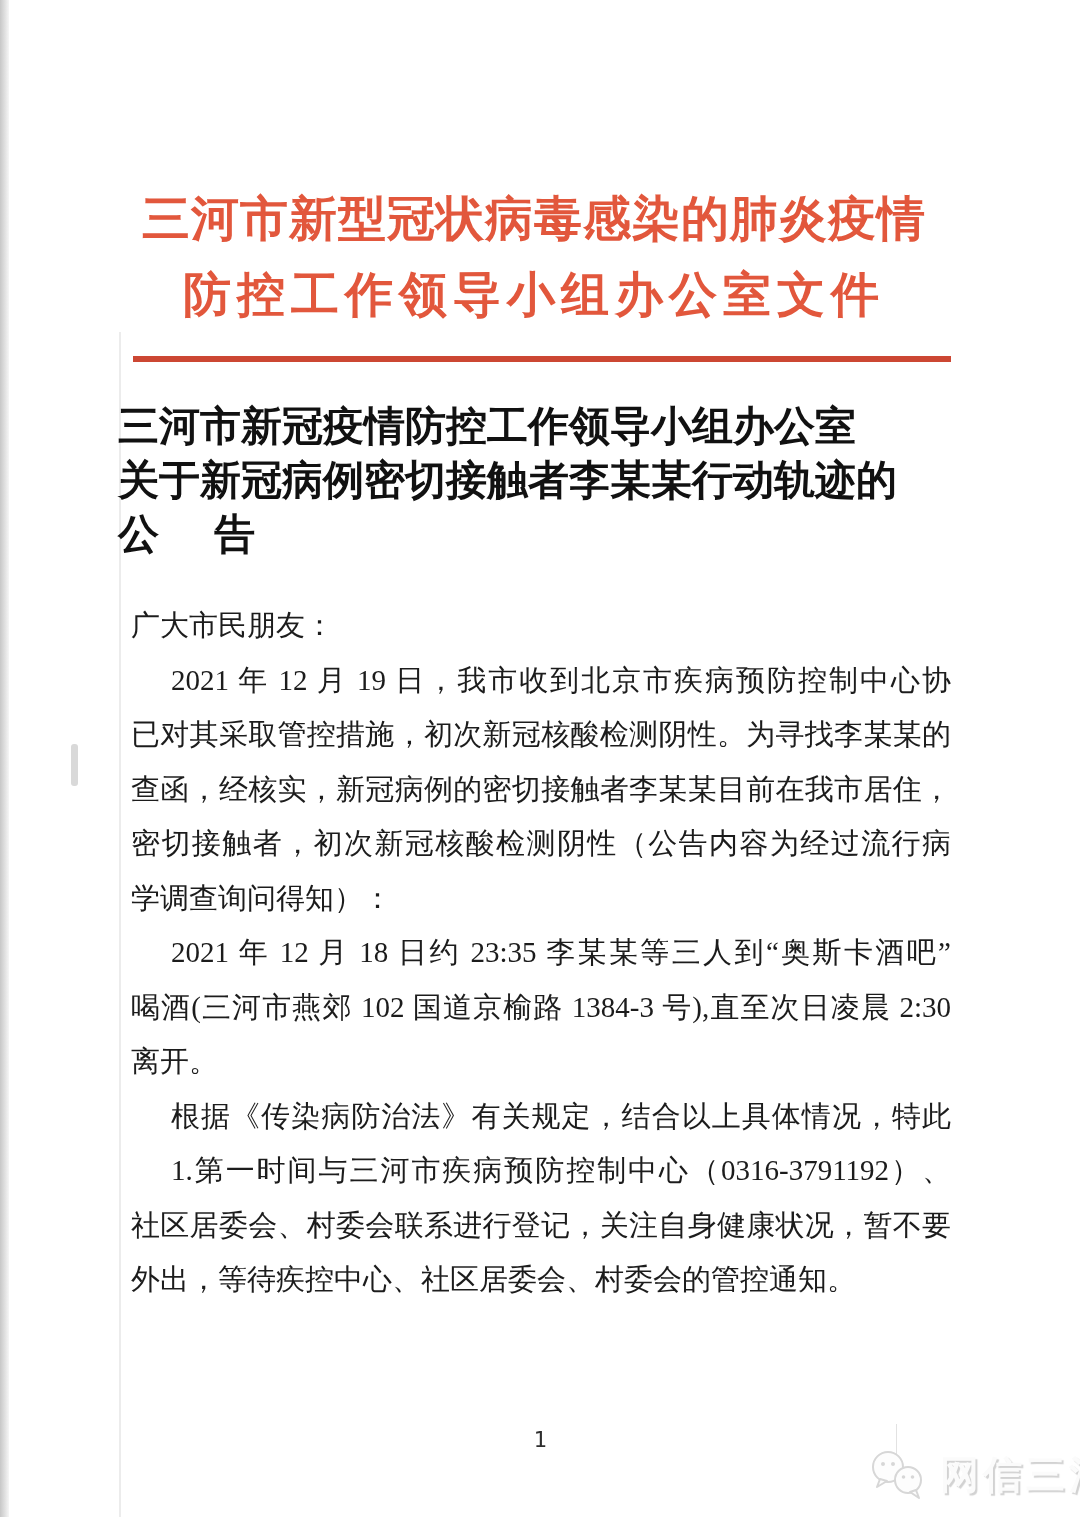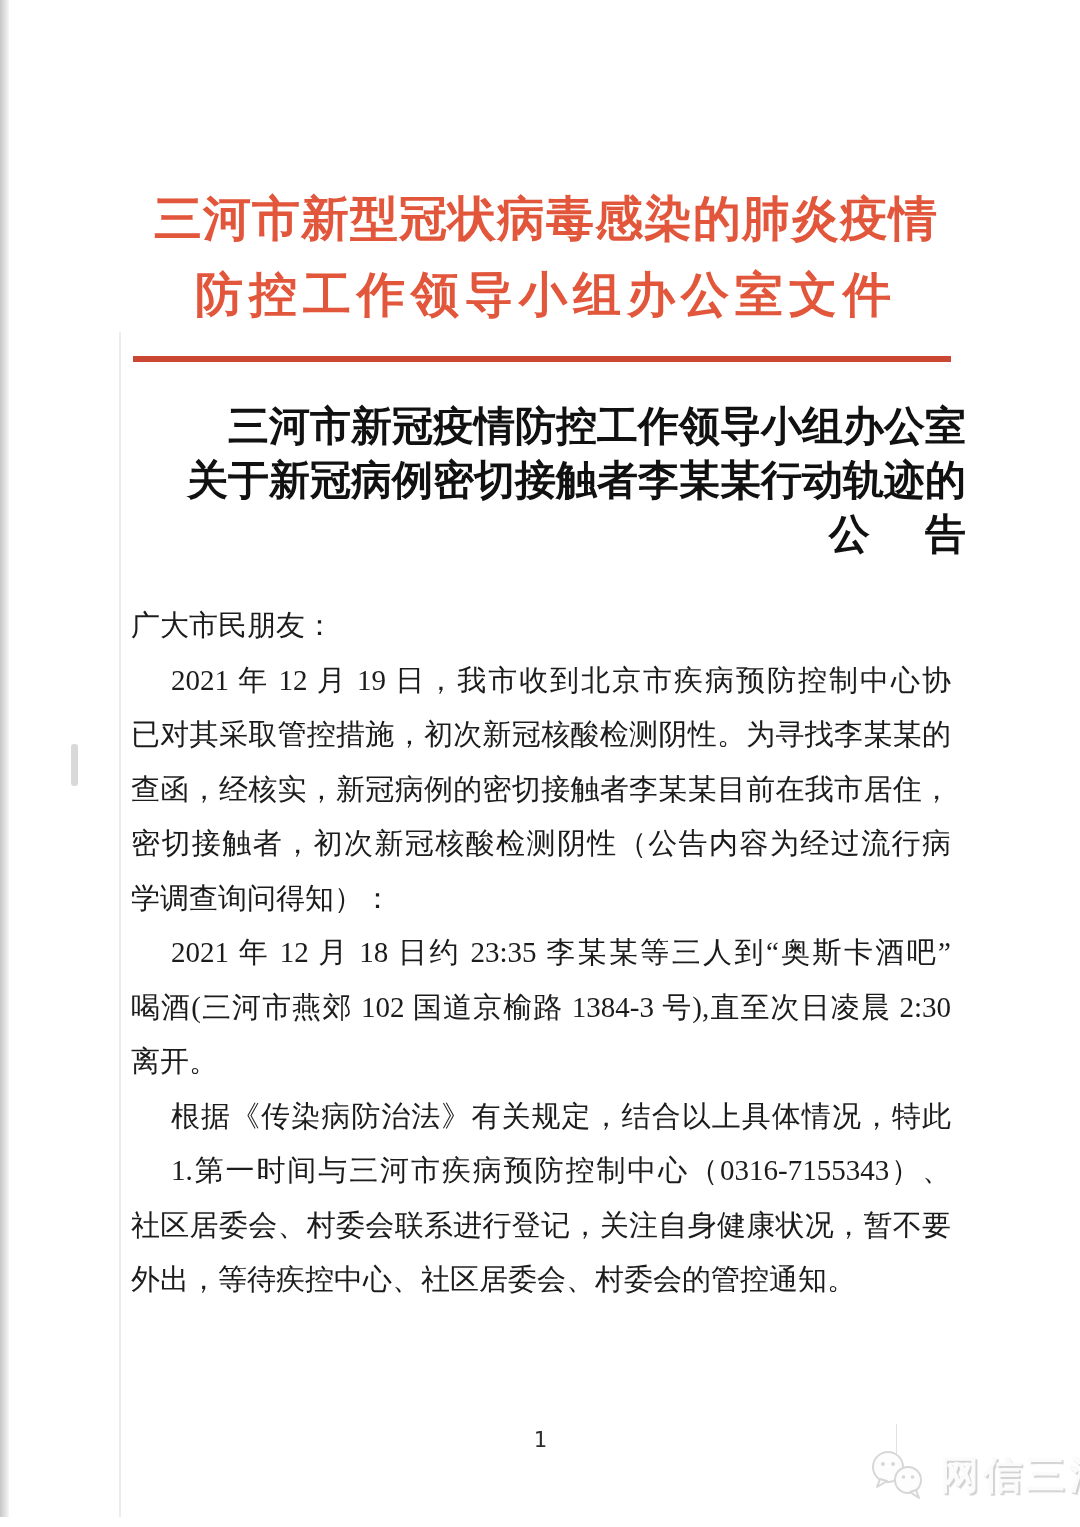--- a/index.html
+++ b/index.html
@@ -11,28 +11,28 @@
   }
 
   
   .scan-edge-left { position:absolute; left:0; top:0; width:9px; height:1517px;
     background:linear-gradient(to right,#c7c7c7 0%,#e3e3e3 60%,#f6f6f6 100%); }
   .fold-line { position:absolute; left:119px; top:332px; width:2px; height:1185px; background:#ececec; }
   .scan-smudge { position:absolute; left:71px; top:744px; width:7px; height:42px; background:#d9d9d9; border-radius:3px; }
   .scan-scratch { position:absolute; left:896px; top:1424px; width:1px; height:34px; background:#e2e2e2; }
 
   
-  .letterhead { position:absolute; left:124px; top:180px; width:844px; text-align:center;
+  .letterhead { position:absolute; left:112px; top:180px; width:844px; text-align:center;
     color:var(--red); font-family:"DejaVu Sans","Liberation Sans",sans-serif; font-weight:bold; }
   .lh-line1 { font-size:48px; line-height:76px; letter-spacing:1px; white-space:nowrap; }
   .lh-line2 { font-size:48px; line-height:76px; letter-spacing:6px; white-space:nowrap; }
   .red-rule { position:absolute; left:133px; top:356px; width:818px; height:6px; background:var(--rule); }
 
   
-  .doc-title { position:absolute; left:118px; top:399px; width:848px; text-align:right;
+  .doc-title { position:absolute; left:118px; top:399px; width:848px; text-align:left;
     color:#111111; font-family:"DejaVu Sans","Liberation Sans",sans-serif; font-weight:bold;
     font-size:41px; line-height:54px; }
   .doc-title div { white-space:nowrap; }
 
   
   .body-text { position:absolute; left:131px; top:598px; width:820px;
     font-size:29px; line-height:54.5px; color:#1c1c1c; }
   .body-line { text-align:justify; }
   .body-line.just { text-align-last:justify; }
   .body-line.indent { text-indent:40px; }
@@ -74,21 +74,21 @@
       <div class="body-line">广大市民朋友：</div>
       <div class="body-line indent just">2021 年 12 月 19 日，我市收到北京市疾病预防控制中心协</div>
       <div class="body-line just">已对其采取管控措施，初次新冠核酸检测阴性。为寻找李某某的</div>
       <div class="body-line just">查函，经核实，新冠病例的密切接触者李某某目前在我市居住，</div>
       <div class="body-line just">密切接触者，初次新冠核酸检测阴性（公告内容为经过流行病</div>
       <div class="body-line">学调查询问得知）：</div>
       <div class="body-line indent just">2021 年 12 月 18 日约 23:35 李某某等三人到“奥斯卡酒吧”</div>
       <div class="body-line just">喝酒(三河市燕郊 102 国道京榆路 1384-3 号),直至次日凌晨 2:30</div>
       <div class="body-line">离开。</div>
       <div class="body-line indent just">根据《传染病防治法》有关规定，结合以上具体情况，特此</div>
-      <div class="body-line indent just">1.第一时间与三河市疾病预防控制中心（0316-7155343）、</div>
+      <div class="body-line indent just">1.第一时间与三河市疾病预防控制中心（0316-3791192）、</div>
       <div class="body-line just">社区居委会、村委会联系进行登记，关注自身健康状况，暂不要</div>
       <div class="body-line">外出，等待疾控中心、社区居委会、村委会的管控通知。</div>
     </div>
 
   <div class="page-number">1</div>
 
   <div class="watermark">
     <svg class="wm-icon" viewBox="0 0 66 56" xmlns="http://www.w3.org/2000/svg">
       <g fill="#fdfdfd" stroke="#d7d7d7" stroke-width="2">
         <circle cx="22" cy="20" r="15"></circle>

